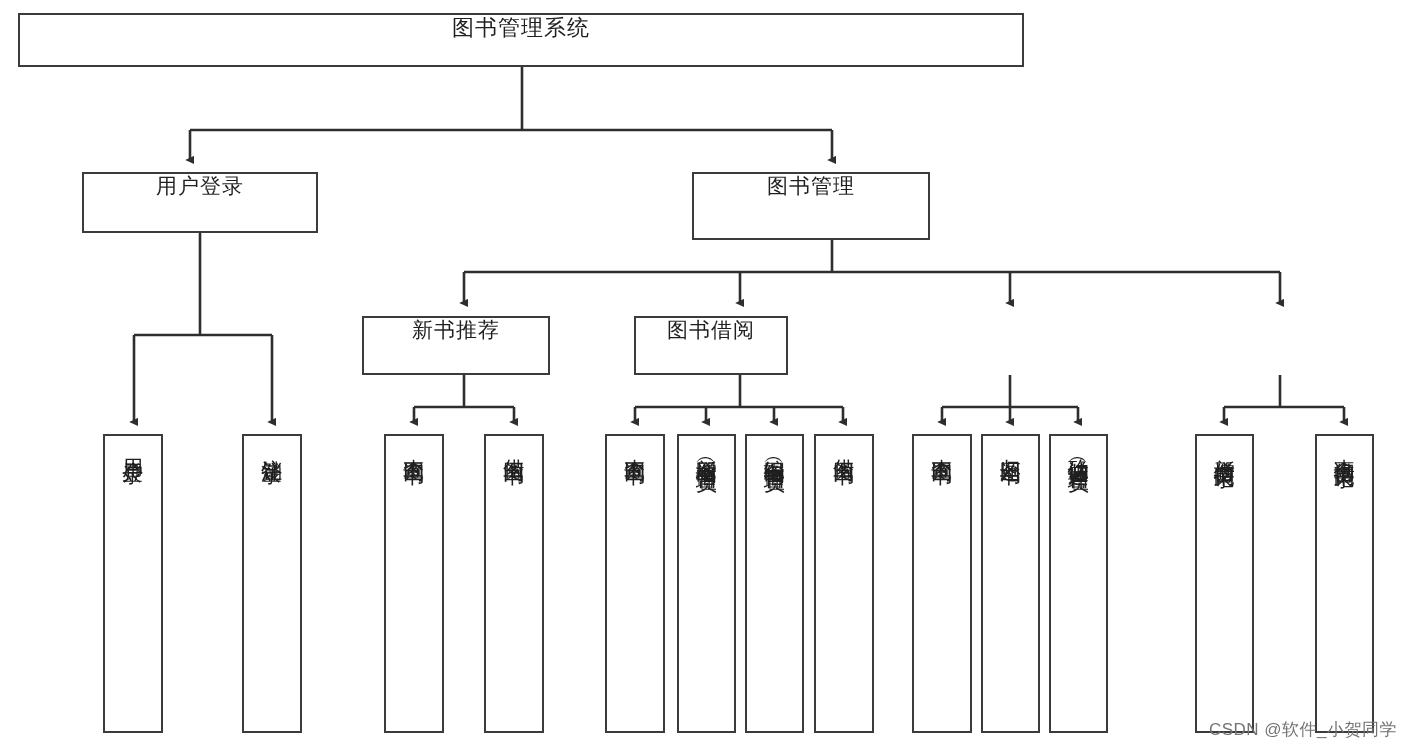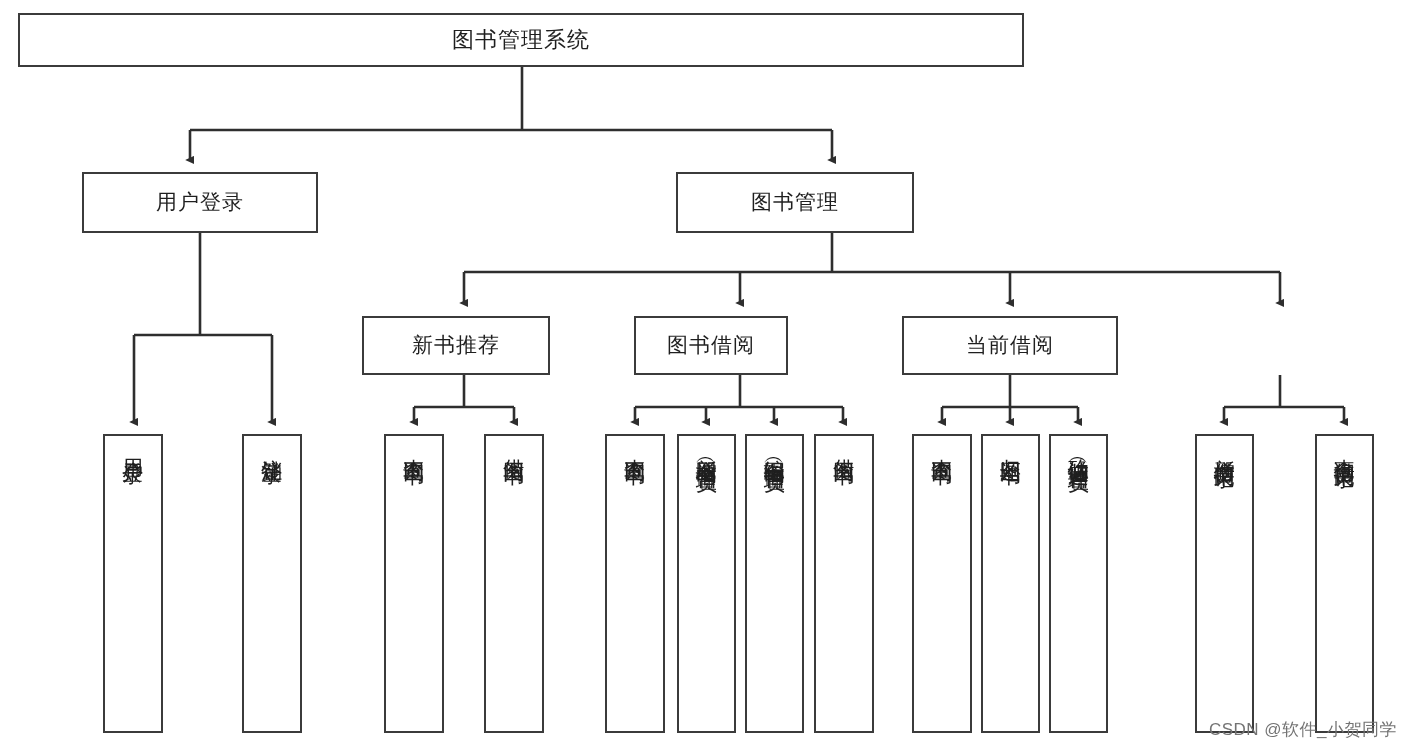--- a/index.html
+++ b/index.html
@@ -21,21 +21,20 @@
     width:1405px;
     height:747px;
     pointer-events:none;
   }
   .node{
     position:absolute;
     box-sizing:border-box;
     background:#ffffff;
     border:2px solid #3b3b3b;
     display:flex;
-    align-items:center;
     justify-content:center;
     z-index:2;
   }
   .node .label{
     font-size:21px;
     line-height:1.15;
     color:#1f1f1f;
     letter-spacing:1px;
     white-space:nowrap;
   }
@@ -120,32 +119,29 @@
     </g>
   </svg>
 
   <div class="node root" style="left:18px;top:13px;width:1006px;height:54px;">
     <span class="label">图书管理系统</span>
   </div>
 
   <div class="node" style="left:82px;top:172px;width:236px;height:61px;">
     <span class="label">用户登录</span>
   </div>
-  <div class="node" style="left:676px;top:172px;width:238px;height:61px;">
+  <div class="node" style="left:692px;top:172px;width:238px;height:68px;">
     <span class="label">图书管理</span>
   </div>
 
   <div class="node" style="left:634px;top:316px;width:154px;height:59px;">
     <span class="label">图书借阅</span>
   </div>
   <div class="node" style="left:362px;top:316px;width:188px;height:59px;">
     <span class="label">新书推荐</span>
-  </div>
-  <div class="node" style="left:902px;top:316px;width:216px;height:59px;">
-    <span class="label">当前借阅</span>
   </div>
 
   <div class="node leaf" style="left:103px;top:434px;width:60px;height:299px;">
     <span class="label">用户登录</span>
   </div>
   <div class="node leaf" style="left:242px;top:434px;width:60px;height:299px;">
     <span class="label">注销登录</span>
   </div>
 
   <div class="node leaf" style="left:384px;top:434px;width:60px;height:299px;">

